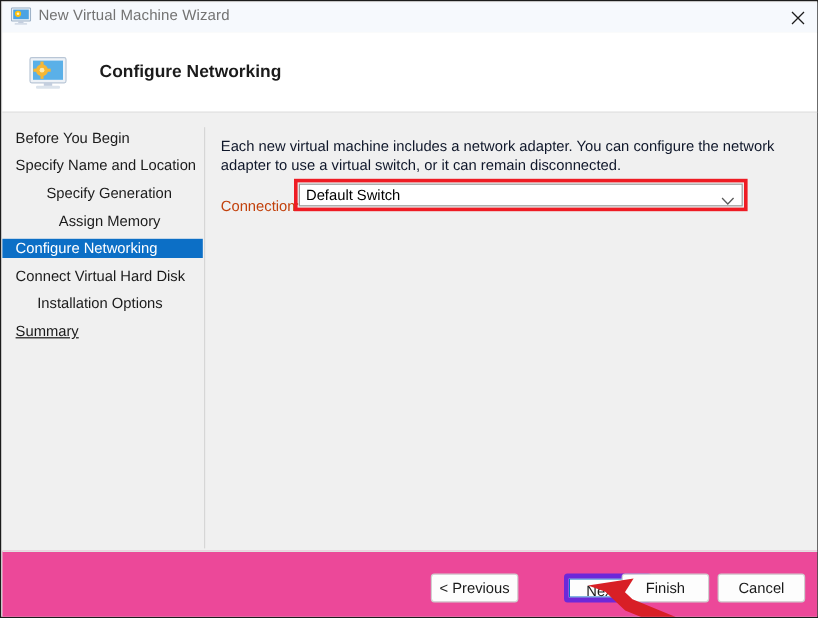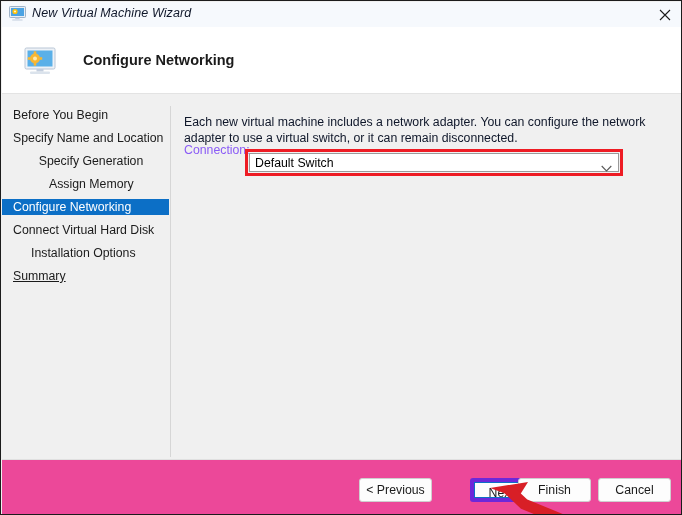--- a/index.html
+++ b/index.html
@@ -38,24 +38,23 @@
   }
   #titlebar-icon {
     position: absolute;
     left: 7px; top: 4px;
     width: 17px; height: 16px;
   }
   #titlebar-text {
     position: absolute;
     left: 30px; top: 4px;
     font-size: 12.5px;
-    color: #0f172a;
+    color: #737373;
     white-space: nowrap;
     letter-spacing: 0.1px;
-    font-style: italic;
   }
   #close-button {
     position: absolute;
     right: 2px; top: 0px;
     width: 30px; height: 25px;
     cursor: pointer;
   }
   #close-button svg { position: absolute; left: 9px; top: 7px; }
 
   
@@ -151,23 +150,23 @@
   #description {
     position: absolute;
     left: 13px; top: 21px;
     width: 481px;
     font-size: 12.3px;
     color: #0f172a;
     line-height: 16px;
   }
   #connection-label {
     position: absolute;
-    left: 13px; top: 50px;
-    font-size: 12.3px;
-    color: #8b5cf6;
+    left: 13px; top: 72px;
+    font-size: 12.3px;
+    color: #c2410c;
     white-space: nowrap;
   }
   #connection-highlight {
     position: absolute;
     left: 74px; top: 56px;
     width: 378px; height: 27px;
     border: 3px solid #ee1c24;
     box-sizing: border-box;
   }
   #connection-select {

